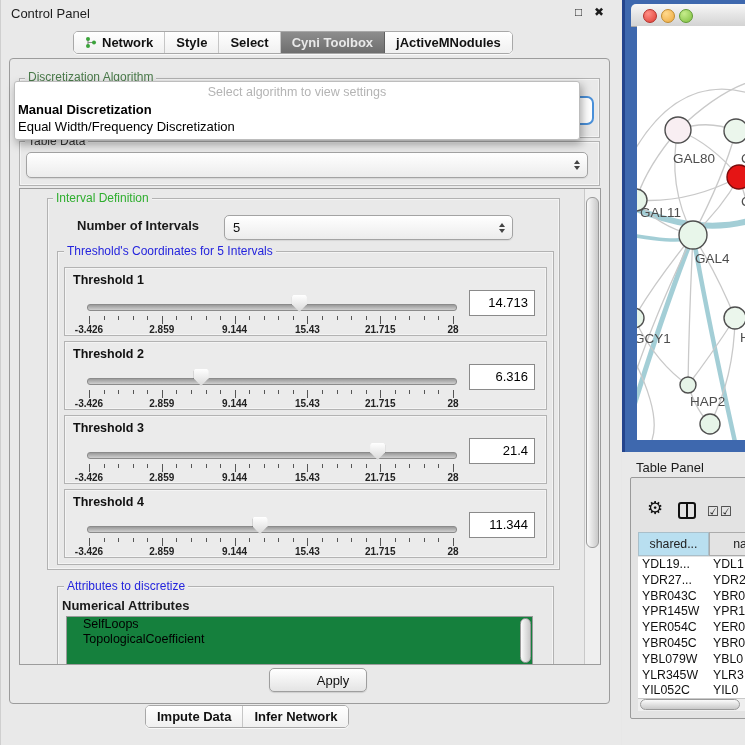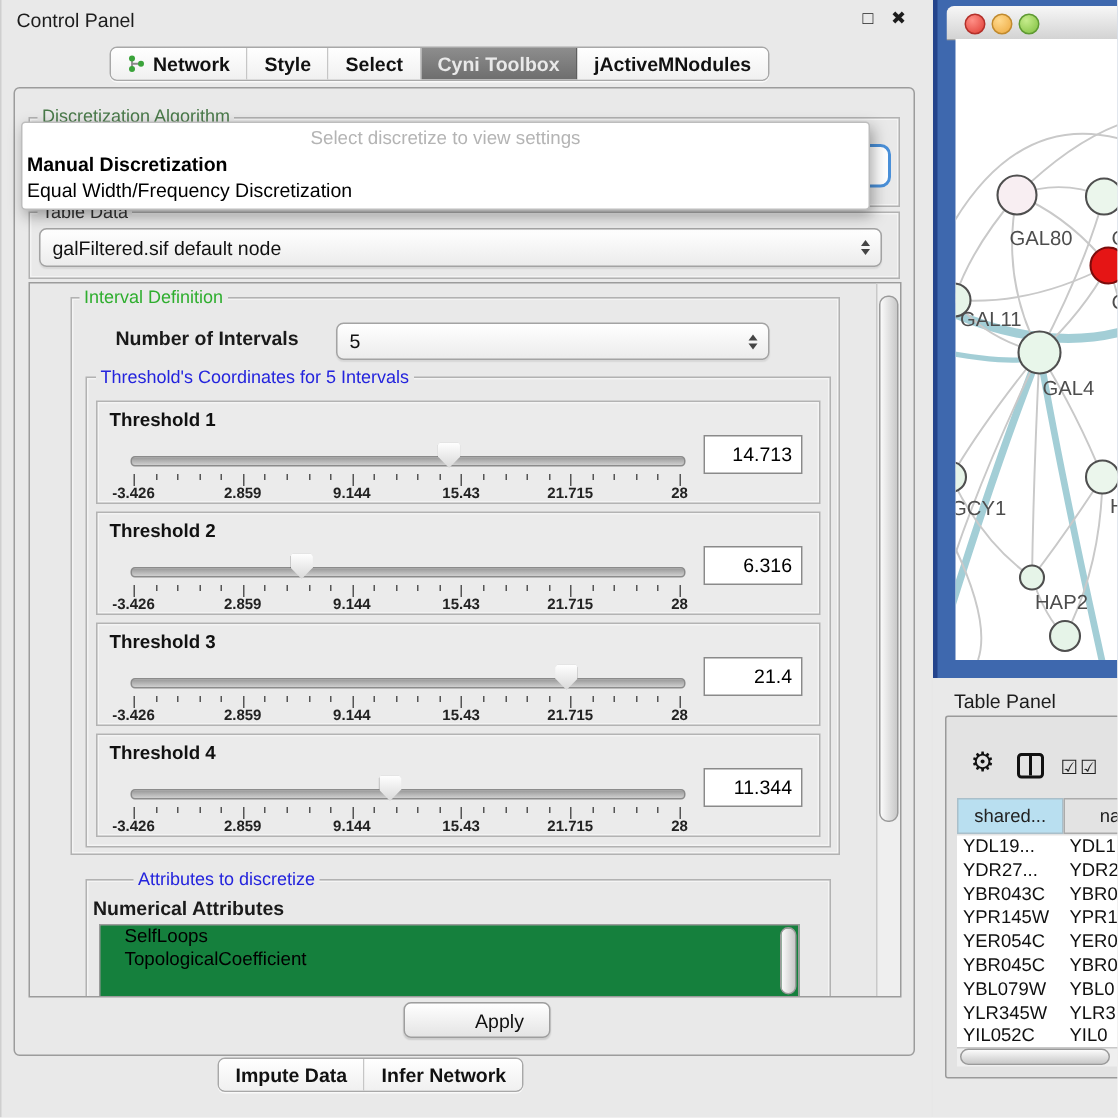--- a/index.html
+++ b/index.html
@@ -129,29 +129,28 @@
         </div>
     </div>
 
     <div class="outer"></div>
 
     <div class="groupbox" style="left:18px;top:78px;width:579px;height:58px;"></div>
     <div class="grouptitle" style="left:24px;top:70px;color:#4a7a4a;z-index:1;">Discretization Algorithm</div>
     <div class="abs" style="left:552px;top:96px;width:37px;height:25px;border:2px solid #4a90d9;border-radius:7px;background:#fff;z-index:2;"></div>
 
     <div class="popup">
-      <div class="hint">Select discretize to view settings</div>
+      <div class="hint">Select algorithm to view settings</div>
       <div class="item" style="top:20px;font-weight:700;">Manual Discretization</div>
       <div class="item" style="top:37px;">Equal Width/Frequency Discretization</div>
     </div>
 
     <div class="groupbox" style="left:18px;top:141px;width:579px;height:43px;"></div>
     <div class="grouptitle" style="left:24px;top:134px;color:#333;">Table Data</div>
     <div class="combo" style="left:25px;top:152px;width:552px;height:24px;">
-      <span>galFiltered.sif default node</span>
       <span class="spin">
           <i class="up"></i>
           <i class="dn"></i>
         </span>
     </div>
 
     <div class="abs" style="left:18px;top:188px;width:580px;height:475px;border:1px solid #9c9c9c;overflow:hidden;background:#e9e9e9;">
 
       <div class="groupbox" style="left:27px;top:9px;width:511px;height:370px;"></div>
       <div class="grouptitle" style="left:33px;top:2px;color:#2fae2f;">Interval Definition</div>
@@ -316,21 +315,21 @@
             <div class="ticklab" style="left: 141.6px;">9.144</div>
             <div class="ticklab" style="left: 214.4px;">15.43</div>
             <div class="ticklab" style="left: 287.2px;">21.715</div>
             <div class="ticklab" style="left: 360px;">28</div>
             <div class="thumb" style="left: 187.5px;"></div>
             <div class="tvalue">11.344</div>
           </div>
         </div>
 
       <div class="groupbox" style="left:37px;top:397px;width:495px;height:80px;"></div>
-      <div class="grouptitle" style="left:44px;top:390px;color:#2424dd;margin-left:25px;">Attributes to discretize</div>
+      <div class="grouptitle" style="left:44px;top:390px;color:#2424dd;">Attributes to discretize</div>
       <div class="abs" style="left:42px;top:409px;font-size:13px;font-weight:700;">Numerical Attributes</div>
       <div class="list" style="left:46px;top:427px;width:465px;height:47px;" id="attr-list">
           <div class="li">SelfLoops</div>
           <div class="li">TopologicalCoefficient</div>
         </div>
       <div class="sb-thumb" style="left:500px;top:429px;width:9px;height:43px;"></div>
 
       <div class="sb-track" style="left:564px;top:0;width:15px;height:475px;"></div>
       <div class="sb-thumb" style="left:566px;top:8px;width:11px;height:349px;"></div>
     </div>

